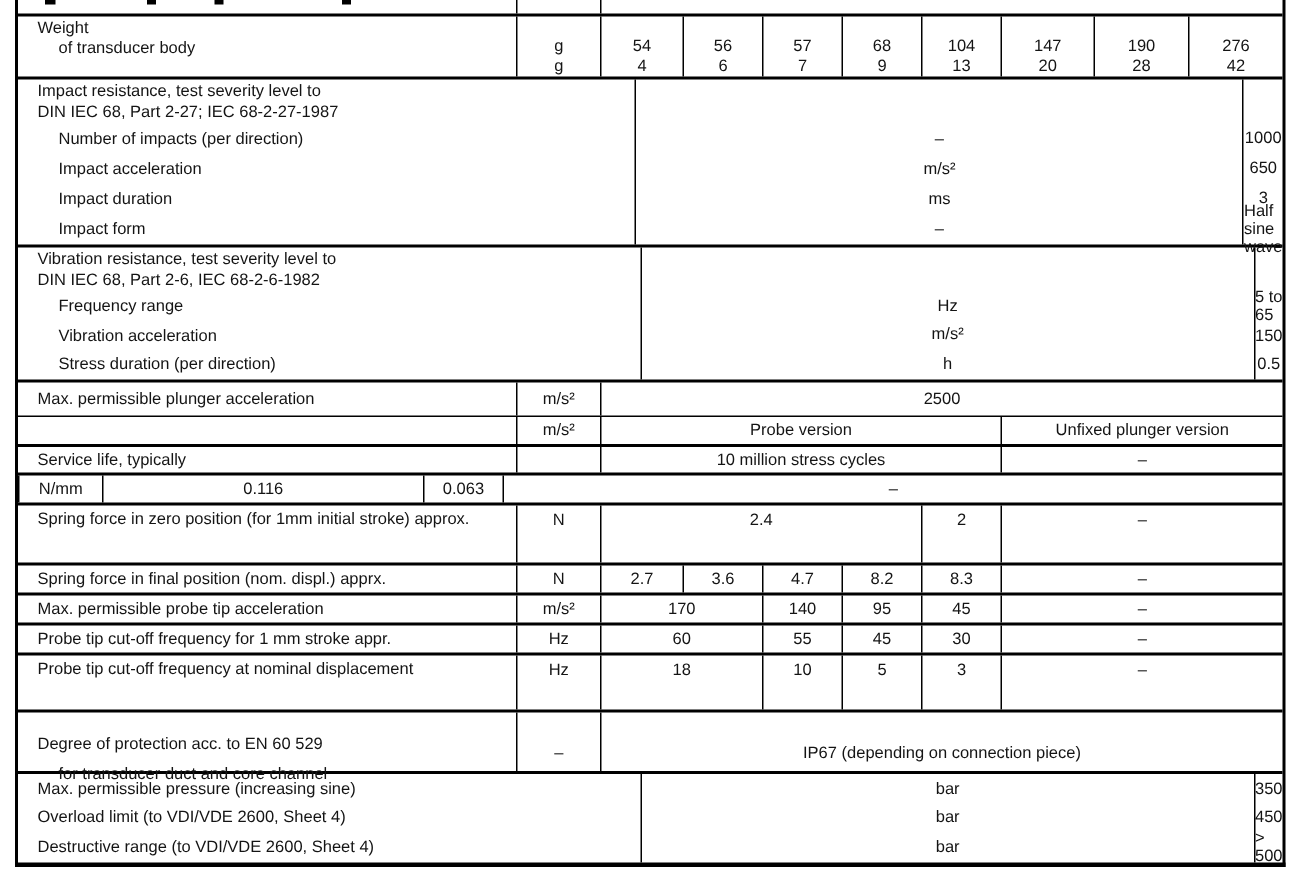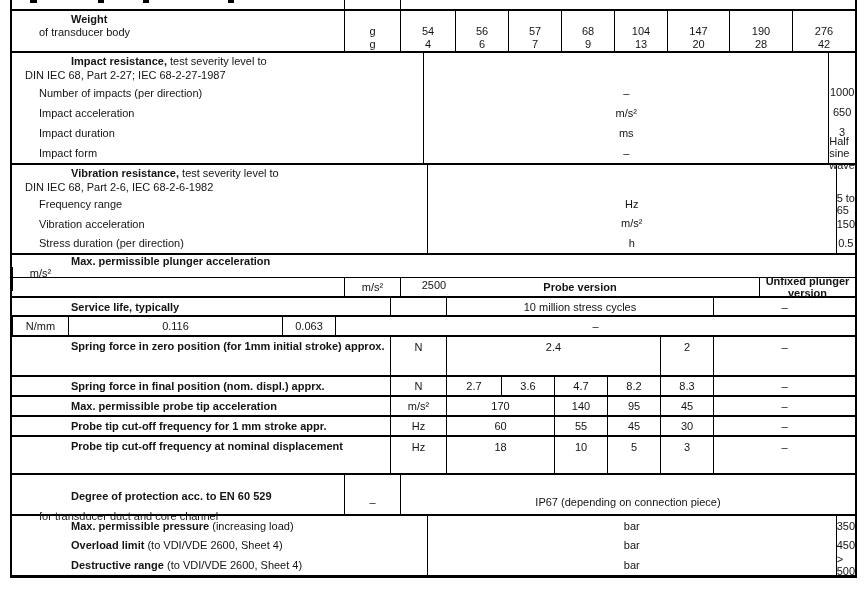--- a/index.html
+++ b/index.html
@@ -5,21 +5,21 @@
   html,body{margin:0;padding:0;background:#fff;}
   .page{position:relative;width:864px;height:589px;background:#fff;overflow:hidden;
         font-family:"Liberation Sans",sans-serif;color:#141414;font-size:11px;}
   .tbl{position:absolute;left:10px;top:0;width:847px;box-sizing:border-box;
        border-left:2px solid #000;border-right:2px solid #000;border-bottom:3px solid #000;}
   .row{display:flex;align-items:stretch;border-bottom:2px solid #000;box-sizing:border-box;}
   .row:last-child{border-bottom:none;}
   .lbl{width:332px;box-sizing:border-box;padding-left:13px;}
   .unit{width:56px;box-sizing:border-box;border-left:1.5px solid #000;text-align:center;}
   .val{flex:1;box-sizing:border-box;border-left:1.5px solid #000;display:flex;align-items:stretch;}
-  .b{font-weight:bold;margin-left:46px;}
+  .b{font-weight:normal;}
   .cc{display:flex;align-items:center;justify-content:center;box-sizing:border-box;}
   .cl{display:flex;align-items:center;box-sizing:border-box;}
   .vc{border-left:1px solid #000;text-align:center;box-sizing:border-box;}
   .vc:first-child{border-left:none;}
   .flex1{flex:1;}
   
   .w1{width:54px}.w2{width:53px}.w6{width:62px}.w7{width:63px}
   .s12{width:107px}.s14{width:213px}.probe{width:266px}
   
   .r-partial{height:11px;position:relative;}
@@ -30,21 +30,21 @@
   .wpad{padding-top:14px;line-height:13px;}
   .r-impact{height:112px;}
   .r-vib{height:90px;}
   .hdr{padding-top:2px;line-height:13.5px;height:30px;box-sizing:border-box;}
   .hsp{height:30px;}
   .it{height:20.5px;display:flex;align-items:center;box-sizing:border-box;}
   .itv{height:20.66px;}
   .it.ind{padding-left:14px;}
   .it.ctr{justify-content:center;}
   .stack{display:flex;flex-direction:column;width:100%;}
-  .r-mpa{height:23px;border-bottom-width:1px;flex-direction:column;}
+  .r-mpa{height:23px;border-bottom-width:1px;}
   .r-ver{height:20px;}
   .r-serv{height:19px;}
   .r-sc{height:20px;}
   .r-sz{height:40px;}
   .r-sf{height:20px;}
   .r-ta{height:20px;}
   .r-c1{height:20px;}
   .r-cn{height:38px;}
   .lbl2{padding-top:2px;line-height:15px;}
   .topv{align-items:flex-start !important;padding-top:4px;}
@@ -279,21 +279,21 @@
       <div class="val">
         <div class="vc flex1 cc botpad">IP67 (depending on connection piece)</div>
       </div>
     </div>
 
     <div class="row r-bot">
       <div class="lbl stack">
         <div class="bl">
           <span class="b">Max. permissible pressure</span>
           <span class="sp"> </span>
-          <span>(increasing load)</span>
+          <span>(increasing sine)</span>
         </div>
         <div class="bl">
           <span class="b">Overload limit</span>
           <span class="sp"> </span>
           <span>(to VDI/VDE 2600, Sheet 4)</span>
         </div>
         <div class="bl">
           <span class="b">Destructive range</span>
           <span class="sp"> </span>
           <span>(to VDI/VDE 2600, Sheet 4)</span>

